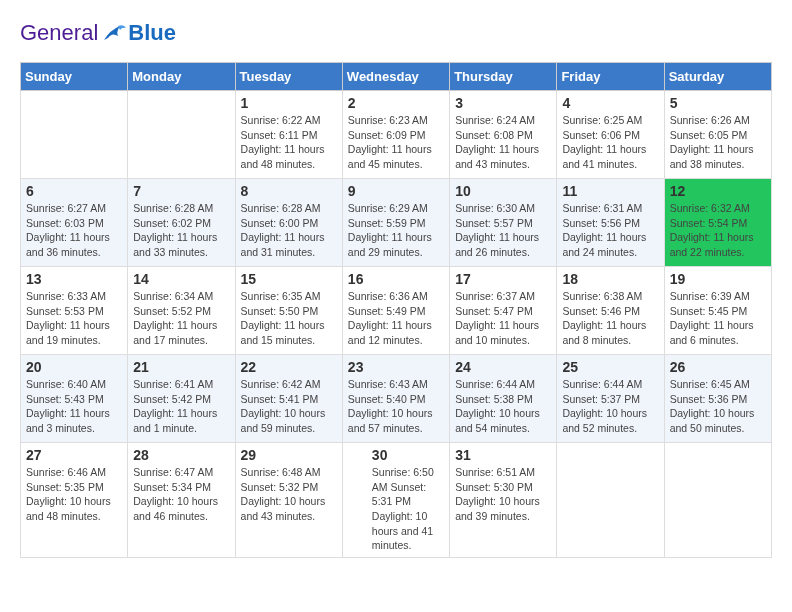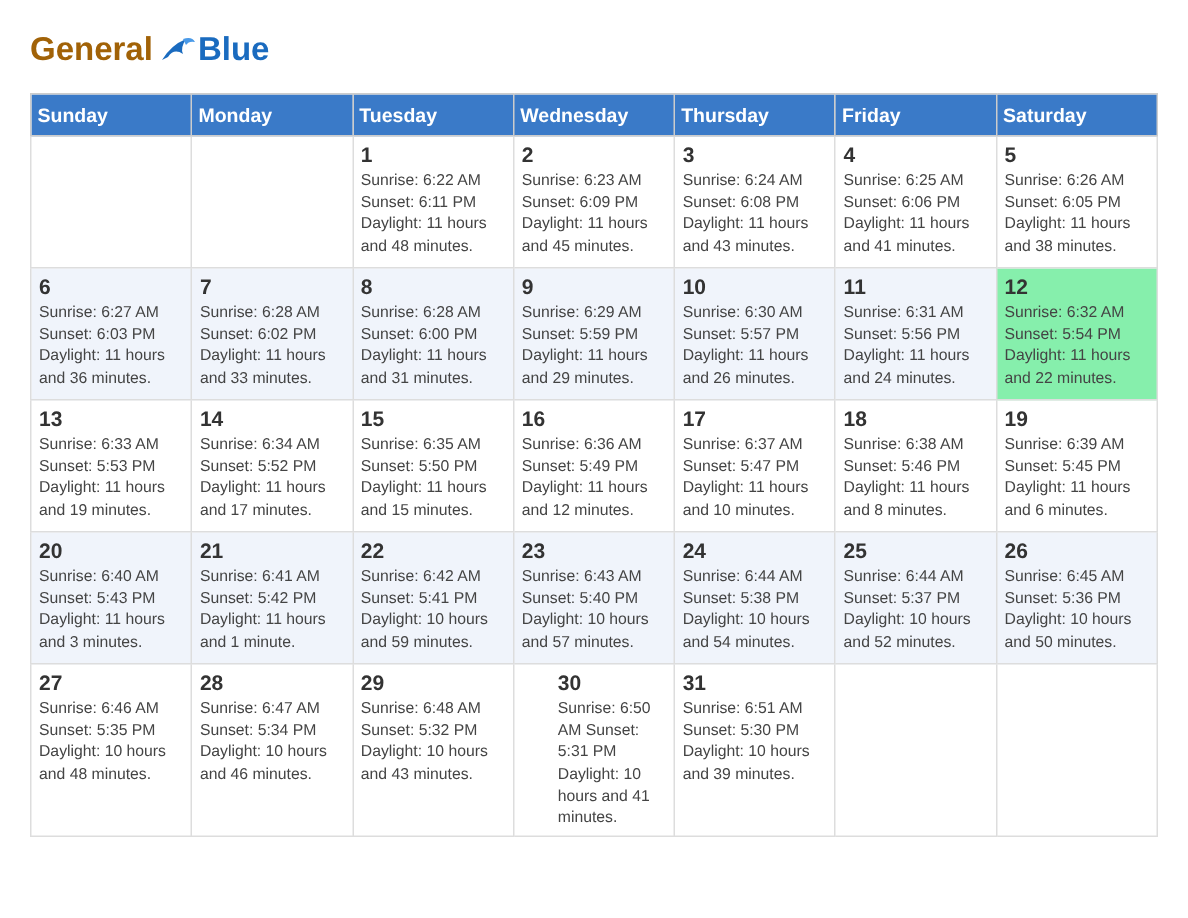--- a/index.html
+++ b/index.html
@@ -20,22 +20,22 @@
       display: flex;
       flex-direction: column;
       align-items: flex-start;
     }
     .logo-text {
       display: flex;
       align-items: center;
     }
     .logo-general {
       font-size: 22px;
-      font-weight: bold;
-      color: #a16207;
+      font-weight: normal;
+      color: #4c1d95;
     }
     .logo-blue {
       font-size: 22px;
       font-weight: bold;
       color: #1a6bbf;
     }
     .logo-bird {
       width: 28px;
       height: 22px;
       margin-left: 2px;
@@ -187,21 +187,21 @@
           <div class="cell-info">Sunrise: 6:30 AM
 Sunset: 5:57 PM
 Daylight: 11 hours and 26 minutes.</div>
         </td>
         <td style="background-color: rgb(240, 244, 251);">
           <span class="day-num">11</span>
           <div class="cell-info">Sunrise: 6:31 AM
 Sunset: 5:56 PM
 Daylight: 11 hours and 24 minutes.</div>
         </td>
-        <td style="background-color: #86efac;">
+        <td style="background-color: #22c55e;">
           <span class="day-num">12</span>
           <div class="cell-info">Sunrise: 6:32 AM
 Sunset: 5:54 PM
 Daylight: 11 hours and 22 minutes.</div>
         </td>
       </tr>
       <tr>
         <td style="background-color: rgb(255, 255, 255);">
           <span class="day-num">13</span>
           <div class="cell-info">Sunrise: 6:33 AM

